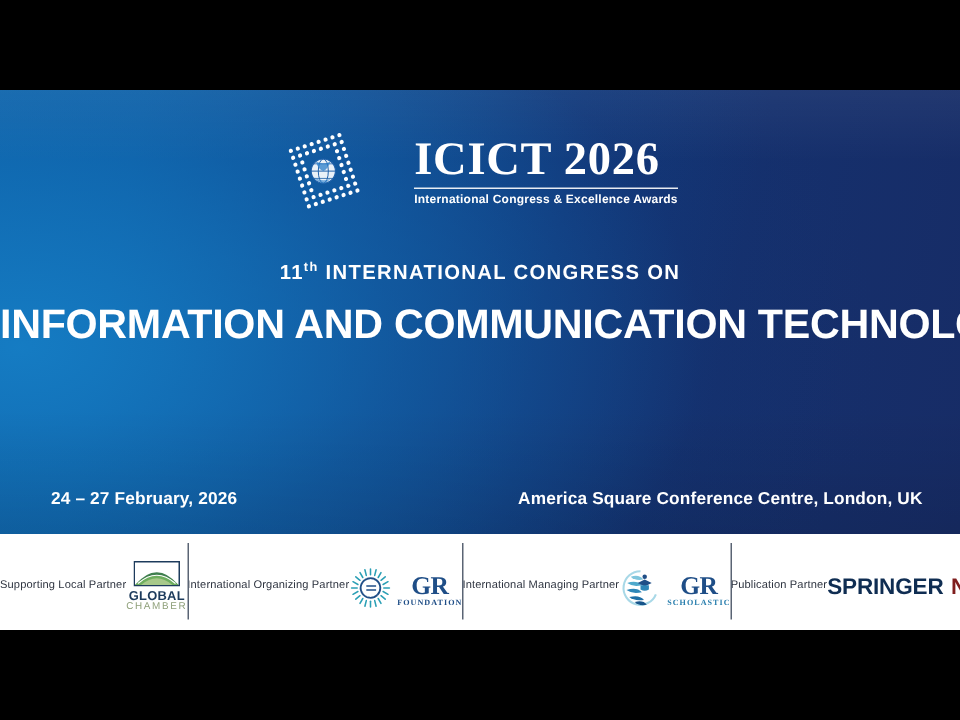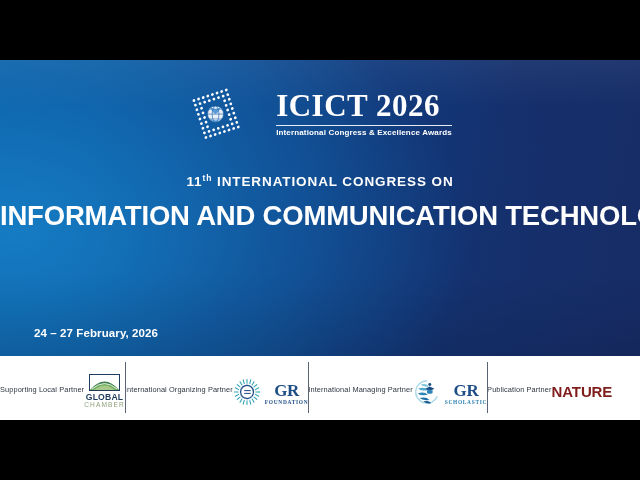--- a/index.html
+++ b/index.html
@@ -297,20 +297,21 @@
       </div>
     </div>
 
     <div id="headline">
       <div id="eyebrow"><span>11</span><sup>th</sup> <span>INTERNATIONAL CONGRESS ON</span></div>
       <div id="maintitle">INFORMATION AND COMMUNICATION TECHNOLOGY</div>
     </div>
 
     <div id="meta-row">
       <div id="event-date">24 – 27 February, 2026</div>
+      <div id="event-venue">America Square Conference Centre, London, UK</div>
     </div>
 
   </div>
 
   <div id="partner-bar">
 
     <div class="partner-cell" style="flex:1.02">
       <div class="partner-label">Supporting Local Partner</div>
       <div class="partner-logo">
         <div class="gc-wrap">
@@ -389,20 +390,21 @@
             <div class="gr-small sch">SCHOLASTIC</div>
           </div>
         </div>
       </div>
     </div>
 
     <div class="partner-cell" style="flex:1.25">
       <div class="partner-label">Publication Partner</div>
       <div class="partner-logo">
         <div class="sn-wrap">
+          <span class="sn-springer">SPRINGER</span>
           <span class="sn-nature">NATURE</span>
         </div>
       </div>
     </div>
 
   </div>
 
   <div class="letterbox bottom"></div>
 
 </div>

